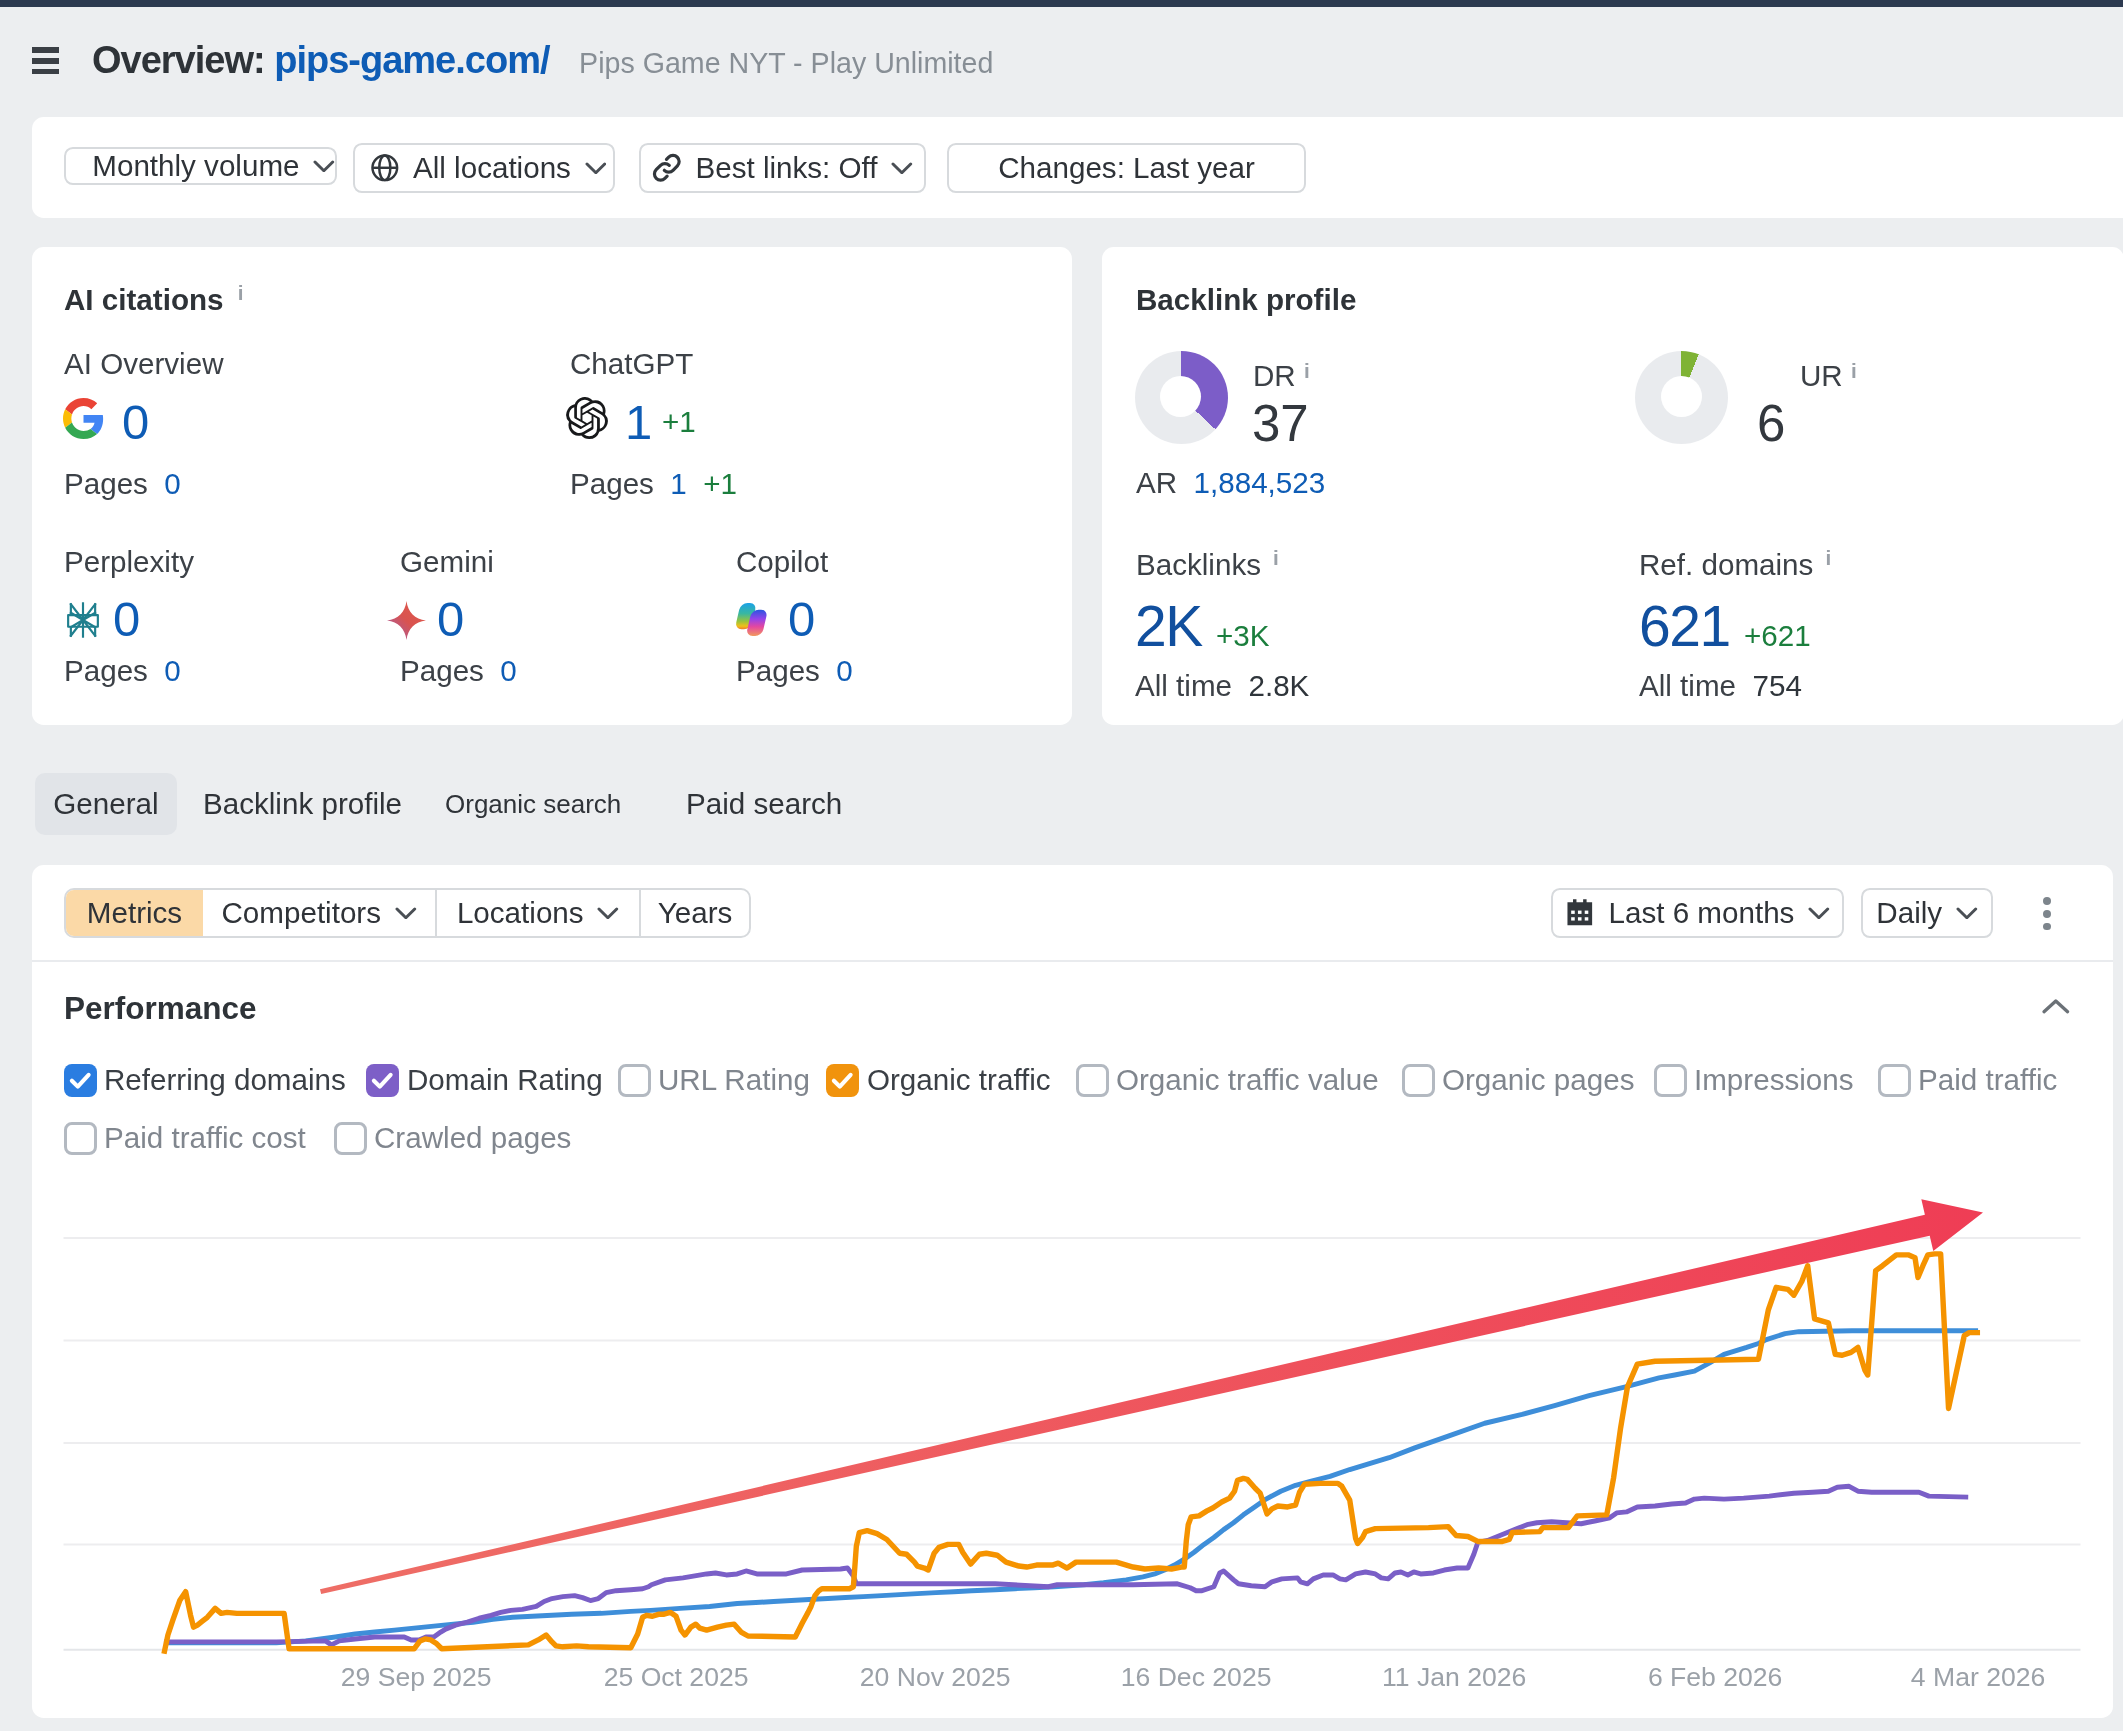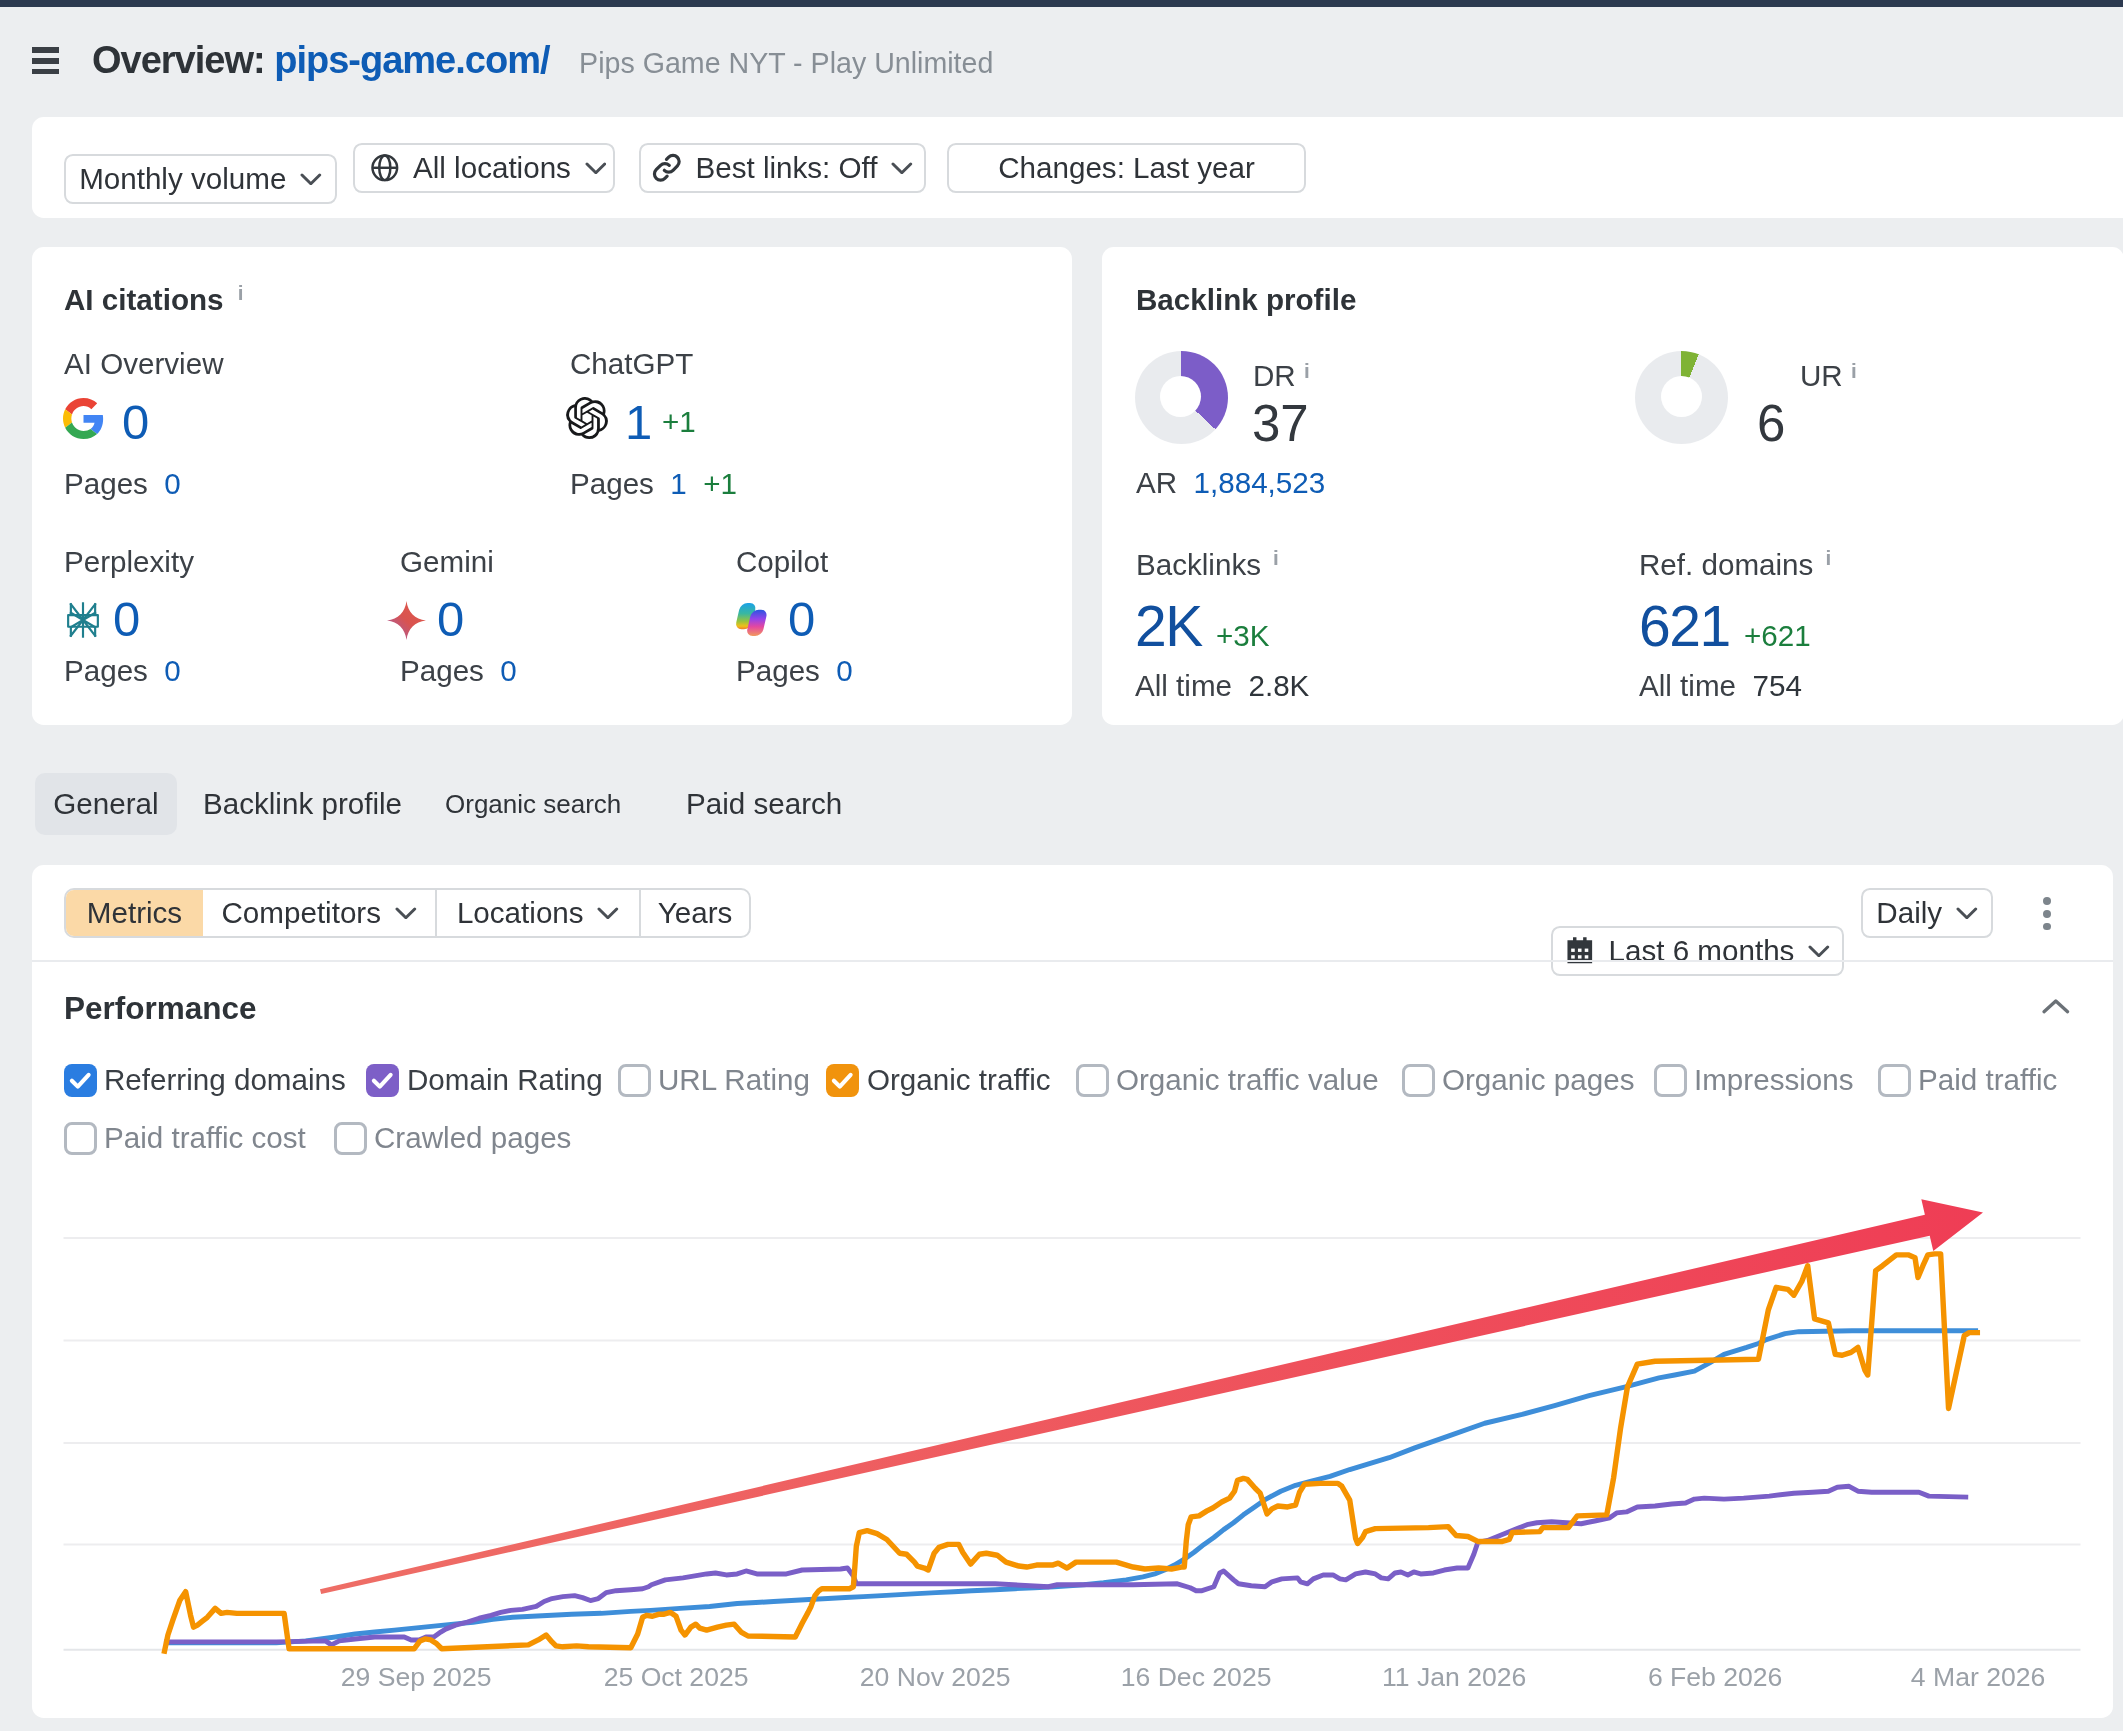--- a/index.html
+++ b/index.html
@@ -24,21 +24,21 @@
   <div style="height:5.9px;background:#3a3f45;margin-top:4.9px;"></div>
   <div style="height:5.9px;background:#3a3f45;margin-top:4.9px;"></div>
 </div>
 <div class="abs" style="left:92px;top:39px;display:flex;align-items:baseline;">
   <span style="font-size:38px;font-weight:bold;color:#2e3338;letter-spacing:-1px;">Overview:&nbsp;</span>
   <span style="font-size:38px;font-weight:bold;color:#0e5cb5;letter-spacing:-1px;">pips-game.com/</span>
   <span style="font-size:28.6px;color:#878e95;margin-left:29.6px;">Pips Game NYT - Play Unlimited</span>
 </div>
 
 <div class="card" style="left:31.5px;top:117px;width:2092px;height:101px;border-top-right-radius:0;border-bottom-right-radius:0;"></div>
-<div class="btn" style="left:64px;top:154px;width:273px;height:50px;">Monthly volume<svg class="chev" viewBox="0 0 22 13">
+<div class="btn" style="left:64px;top:147px;width:273px;height:38px;justify-content:flex-end;">Monthly volume<svg class="chev" viewBox="0 0 22 13">
       <path d="M2 2l9 9 9-9" fill="none" stroke="#4a4f55" stroke-width="3" stroke-linecap="round" stroke-linejoin="round"></path>
     </svg></div>
 <div class="btn" style="left:353px;top:143px;width:262px;height:50px;padding-left:8px;">
   <svg width="29.6" height="29.6" viewBox="0 0 24 24" fill="none" stroke="#32373c" stroke-width="2">
       <circle cx="12" cy="12" r="10"></circle>
       <ellipse cx="12" cy="12" rx="4.5" ry="10"></ellipse>
       <path d="M2 12h20"></path>
     </svg>
   All locations<svg class="chev" viewBox="0 0 22 13">
       <path d="M2 2l9 9 9-9" fill="none" stroke="#4a4f55" stroke-width="3" stroke-linecap="round" stroke-linejoin="round"></path>
@@ -182,21 +182,21 @@
 <div class="abs" style="left:64px;top:888px;width:687px;height:50px;border:2px solid #d7dadd;border-radius:10px;overflow:hidden;display:flex;background:#fff;">
   <div style="width:137px;background:#fbd9a7;display:flex;align-items:center;justify-content:center;font-size:29.6px;color:#2f3338;">Metrics</div>
   <div style="width:232px;display:flex;align-items:center;justify-content:center;font-size:29.6px;color:#2f3338;gap:13.8px;">Competitors<svg class="chev" viewBox="0 0 22 13">
         <path d="M2 2l9 9 9-9" fill="none" stroke="#4a4f55" stroke-width="3" stroke-linecap="round" stroke-linejoin="round"></path>
       </svg></div>
   <div style="width:204px;border-left:2px solid #d7dadd;display:flex;align-items:center;justify-content:center;font-size:29.6px;color:#2f3338;gap:13.8px;">Locations<svg class="chev" viewBox="0 0 22 13">
         <path d="M2 2l9 9 9-9" fill="none" stroke="#4a4f55" stroke-width="3" stroke-linecap="round" stroke-linejoin="round"></path>
       </svg></div>
   <div style="flex:1;border-left:2px solid #d7dadd;display:flex;align-items:center;justify-content:center;font-size:29.6px;color:#2f3338;">Years</div>
 </div>
-<div class="btn" style="left:1551px;top:888px;width:293px;height:50px;margin-top:38px;">
+<div class="btn" style="left:1551px;top:888px;width:293px;height:50px;">
   <svg width="29.6" height="29.6" viewBox="0 0 24 24">
       <path fill="#32373c" d="M6.5 1h2.8v3.2H6.5zM14.7 1h2.8v3.2h-2.8zM2 3.5h20V22H2z"></path>
       <g fill="#fff">
         <rect x="5" y="10.2" width="2.9" height="2.7"></rect>
         <rect x="10.5" y="10.2" width="2.9" height="2.7"></rect>
         <rect x="16" y="10.2" width="2.9" height="2.7"></rect>
         <rect x="5" y="15.6" width="2.9" height="2.7"></rect>
         <rect x="10.5" y="15.6" width="2.9" height="2.7"></rect>
         <rect x="16" y="15.6" width="2.9" height="2.7"></rect>
       </g>

